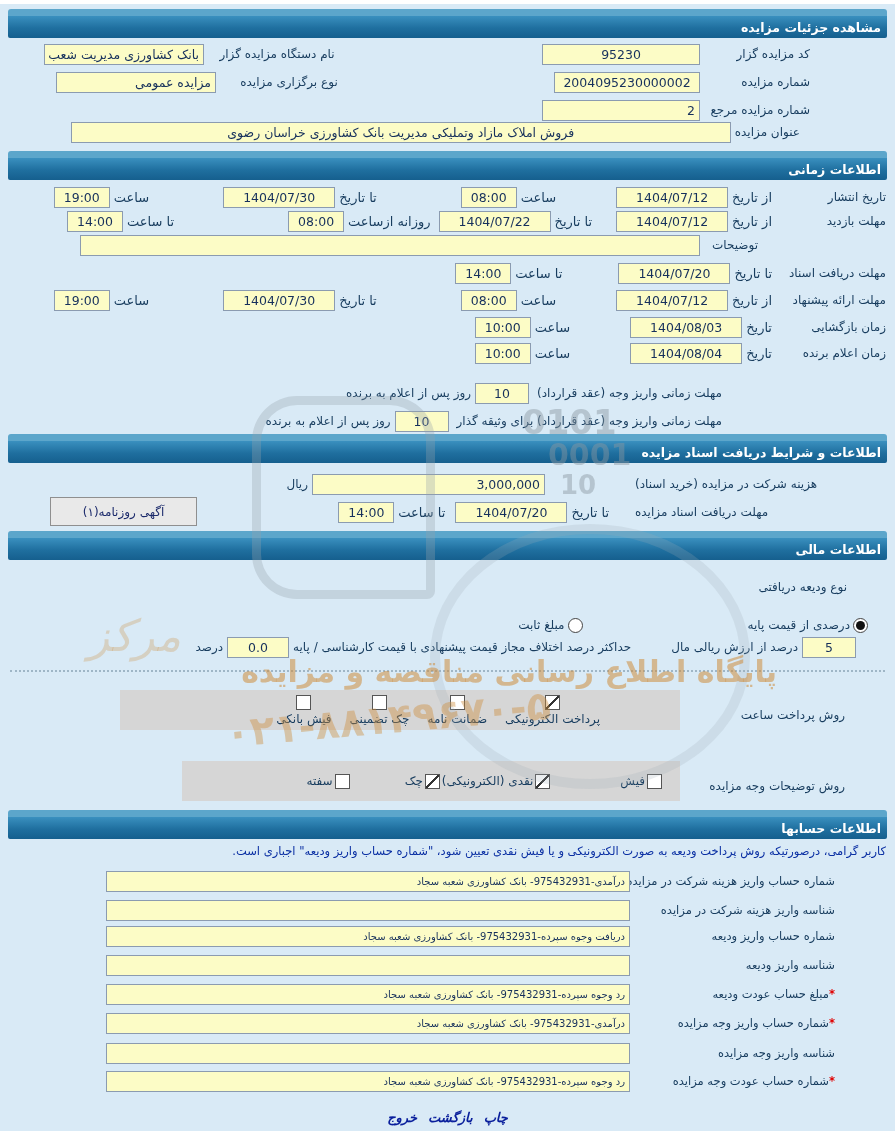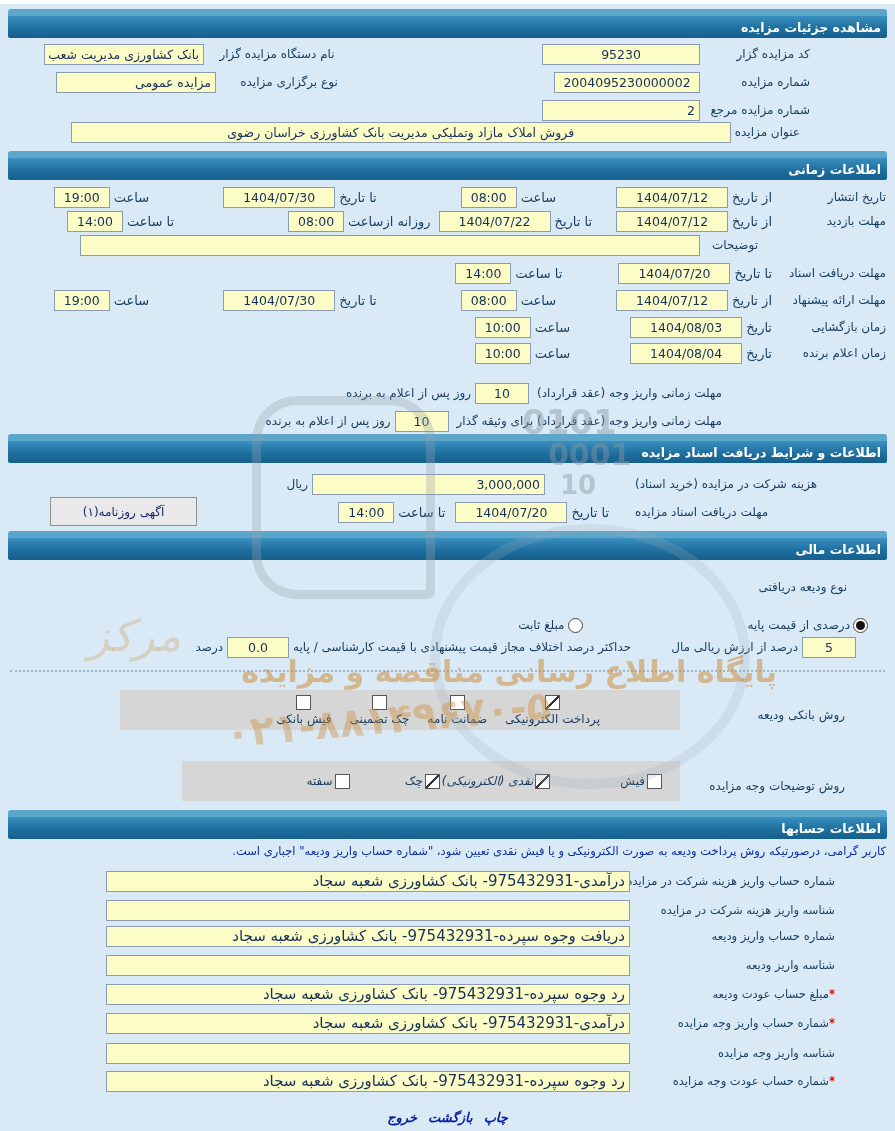--- a/index.html
+++ b/index.html
@@ -18,34 +18,34 @@
   .inp{background:#fcfcc6;border:1px solid #8b9bb0;height:21px;box-sizing:border-box;font-size:12.5px;color:#16305c;display:flex;align-items:center;justify-content:center;white-space:nowrap;flex:none;overflow:hidden;}
   .inp.r{justify-content:flex-start;padding-right:4px;}
   .date{width:112px;} .time{width:56px;} .small{width:54px;}
   .btn{position:absolute;left:50px;top:493px;width:145px;height:27px;background:#e9e9e9;border:1px solid #8f8f8f;color:#1b2a6b;font-size:12px;display:flex;align-items:center;justify-content:center;z-index:1;}
   .dots{position:absolute;top:666px;right:10px;left:10px;border-top:2px dotted #9fb6c6;z-index:1;}
   .gray-box{position:absolute;width:480px;right:215px;height:40px;background:#d6d6d6;display:flex;align-items:center;direction:rtl;z-index:1;}
   #dep-box{padding-right:80px;}
   #dep-box .cbi{margin-left:18px;flex-direction:column;}
   #pay-box{padding-right:18px;}
   #pay-box .cbi:nth-child(1){margin-left:70px;}
-  #pay-box .cbi:nth-child(2){margin-left:2px;font-style:italic;}
+  #pay-box .cbi:nth-child(2){margin-left:2px;}
   #pay-box .cbi:nth-child(3){margin-left:55px;}
   .cbi{display:flex;align-items:center;gap:2px;font-size:12px;white-space:nowrap;}
   .cb{width:13px;height:13px;border:1px solid #555;background:#fff;display:inline-block;flex:none;position:relative;}
   .cb.on{background:
     linear-gradient(to top right, transparent 44%, #333 46%, #333 54%, transparent 56%) #fff,
     #fff;}
   .cb.on::after{content:"";position:absolute;inset:0;background:linear-gradient(to bottom right, transparent 44%, #333 46%, #333 54%, transparent 56%);}
   .radio{width:13px;height:13px;border:1px solid #444;border-radius:50%;background:#fff;display:inline-block;flex:none;position:relative;}
   .radio.on::after{content:"";position:absolute;inset:2px;background:#111;border-radius:50%;}
   .ri{display:flex;align-items:center;gap:3px;font-size:12px;white-space:nowrap;text-align:right;}
   .alblwrap{width:205px;text-align:right;font-size:11.5px;white-space:nowrap;}
   .star{color:#e00000;font-weight:bold;}
-  .acc-inp{width:524px;font-size:15px;}
+  .acc-inp{width:524px;font-size:10px;}
   .notice{position:absolute;top:840px;right:9px;font-size:11.5px;color:#0a2fa3;white-space:nowrap;z-index:1;}
   .footer{position:absolute;top:1103px;right:0;left:0;text-align:center;z-index:1;}
   .footer a{color:#0a1f9c;font-weight:bold;font-style:italic;font-size:13px;text-decoration:none;margin:0 3px;}
   
   .wm{position:absolute;inset:0;pointer-events:none;z-index:9;}
   .wm div{position:absolute;}
   .wm-bubble{left:252px;top:392px;width:165px;height:185px;border:9px solid rgba(150,162,172,.32);border-radius:45px 45px 8px 45px;}
   .wm-circle{left:430px;top:520px;width:300px;height:245px;border:10px solid rgba(160,172,182,.22);border-radius:50%;}
   .wm-d{font-weight:bold;color:rgba(138,150,160,.45);direction:ltr;}
   .wm-brand{left:266px;top:580px;font-size:42px;font-weight:bold;color:rgba(128,138,148,.55);direction:ltr;letter-spacing:1px;}
@@ -264,21 +264,21 @@
     <span class="cbi">
       <span class="cb"></span>
       <span>چک تضمینی</span>
     </span>
     <span class="cbi">
       <span class="cb"></span>
       <span>فیش بانکی</span>
     </span>
   </div>
   <div class="row" style="top:700px;padding-right:50px">
-    <span class="lbl">روش بانکی ودیعه</span>
+    <span class="lbl">روش پرداخت ساعت</span>
   </div>
 
   <div class="gray-box" id="pay-box" style="top:757px">
     <span class="cbi">
       <span class="cb"></span>
       <span>فیش</span>
     </span>
     <span class="cbi">
       <span class="cb on"></span>
       <span>نقدی (الکترونیکی)</span>

